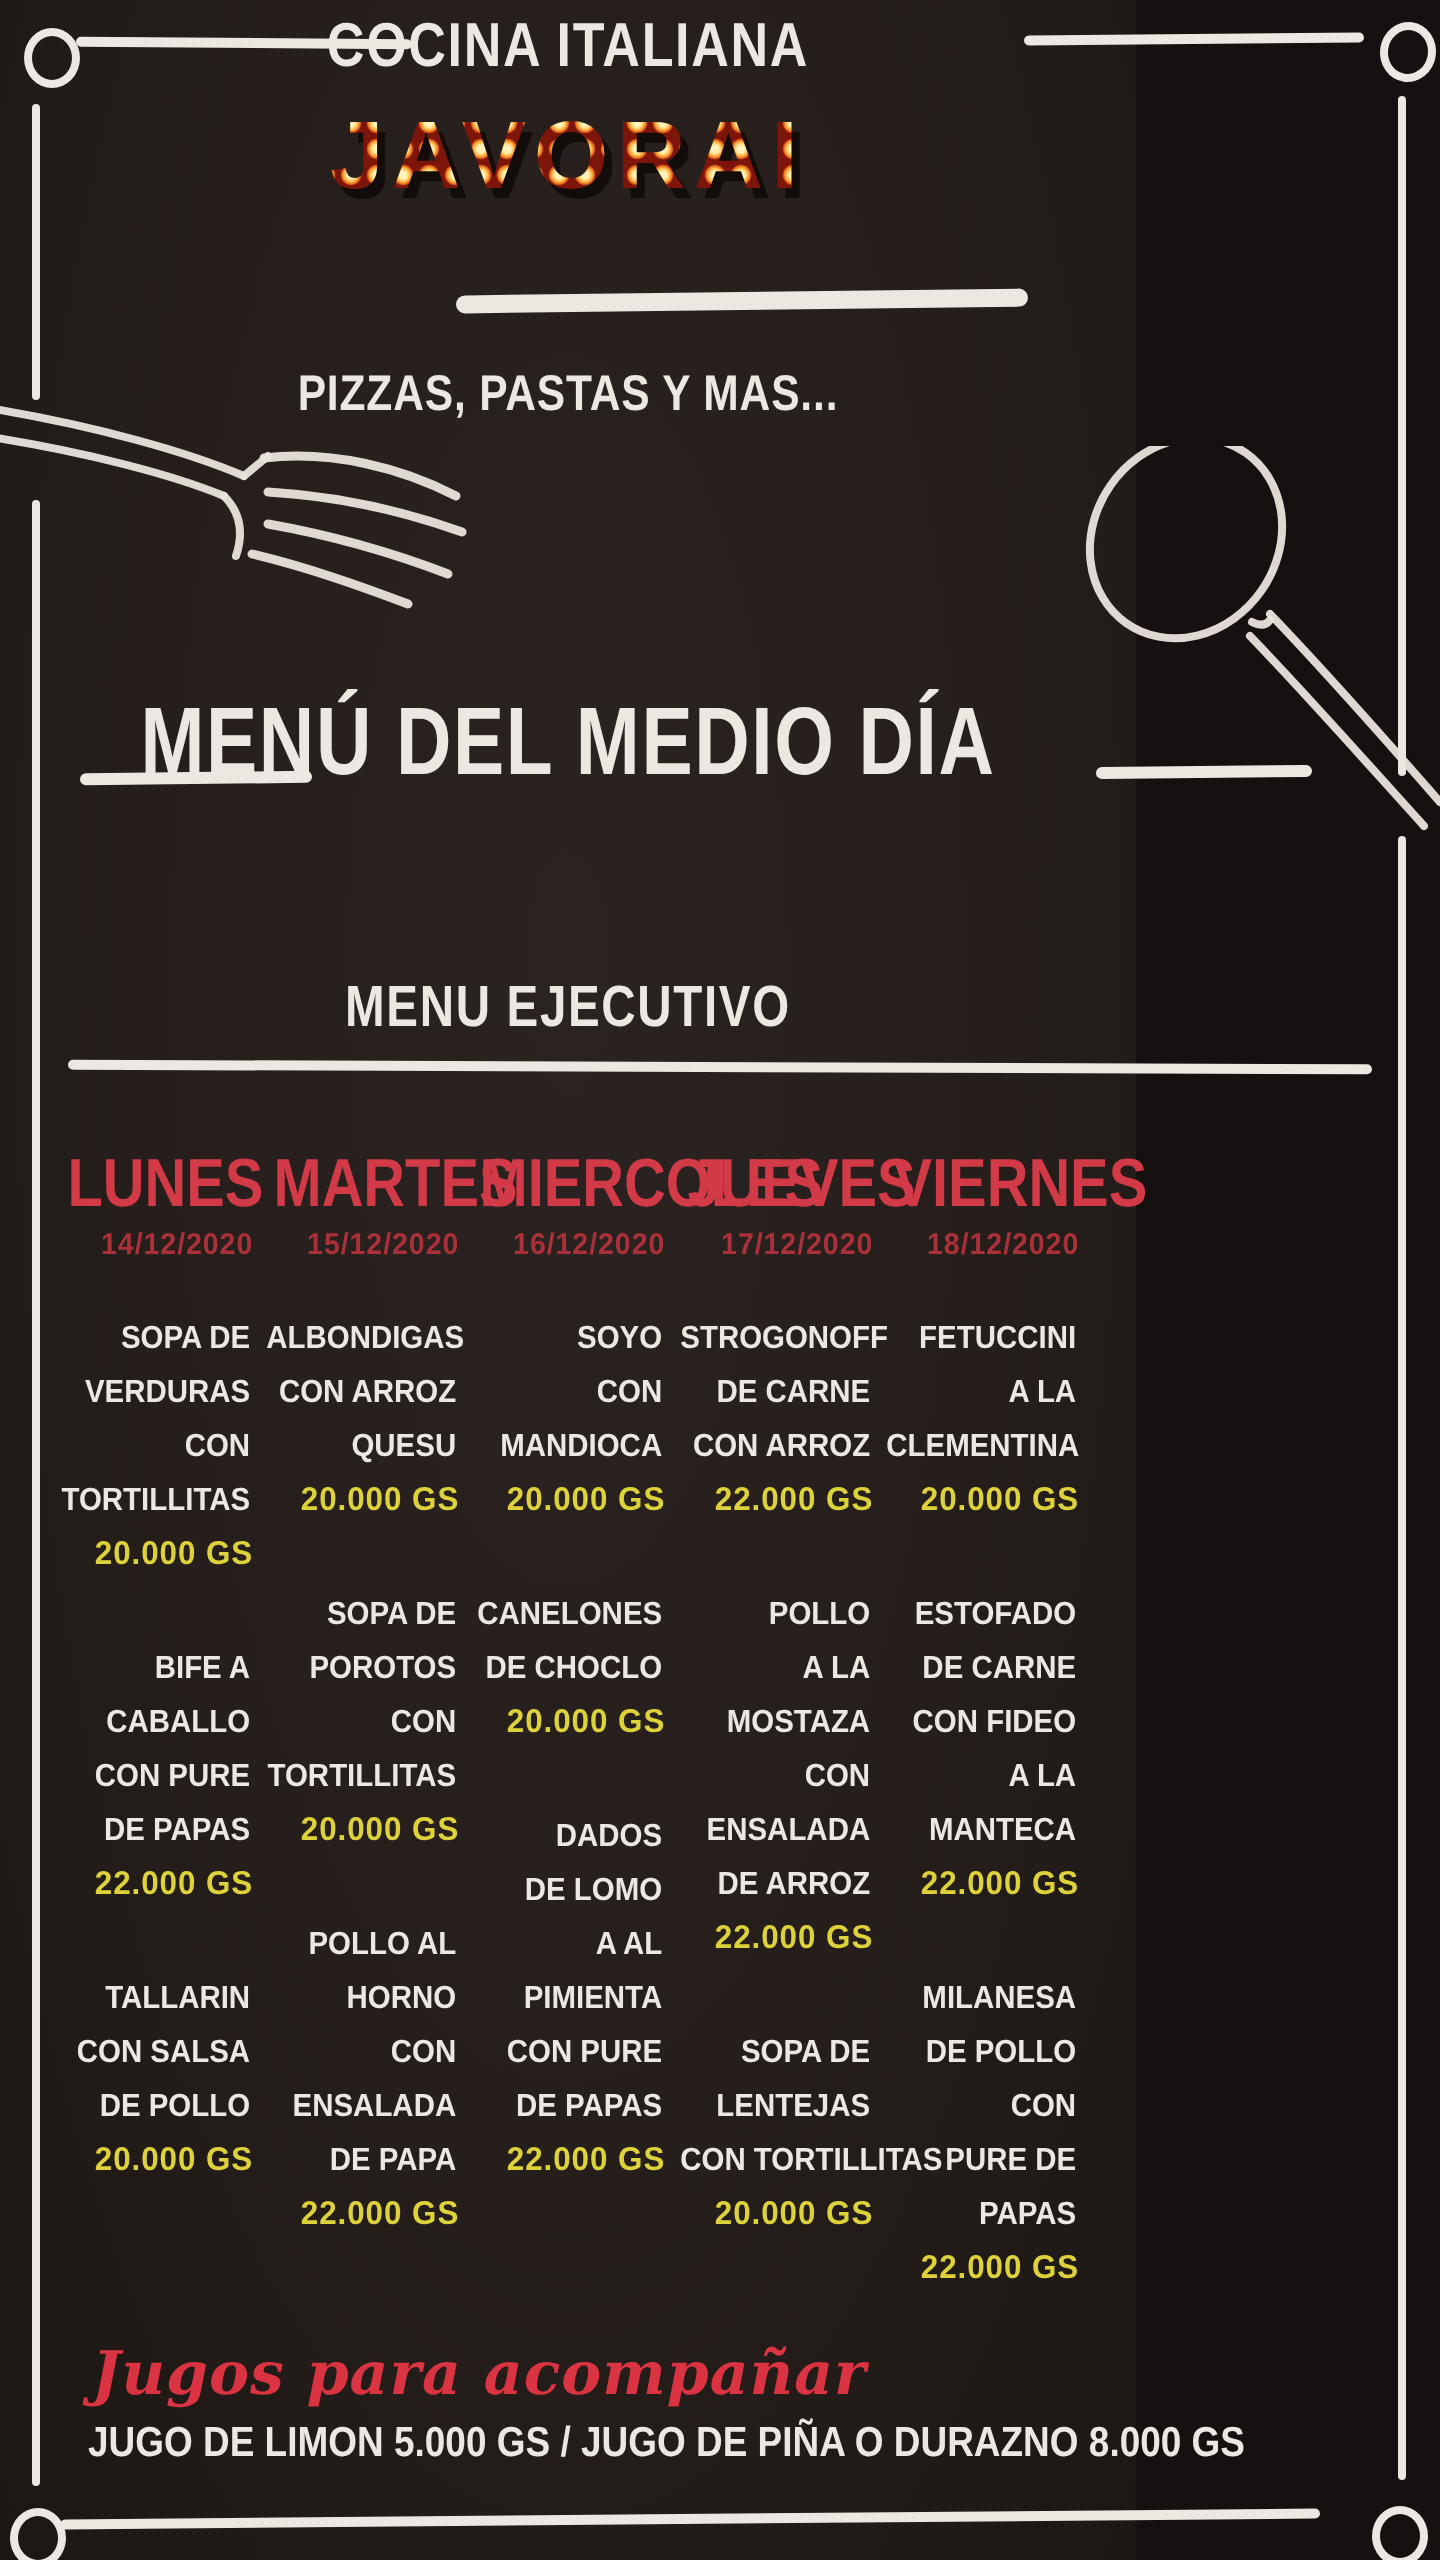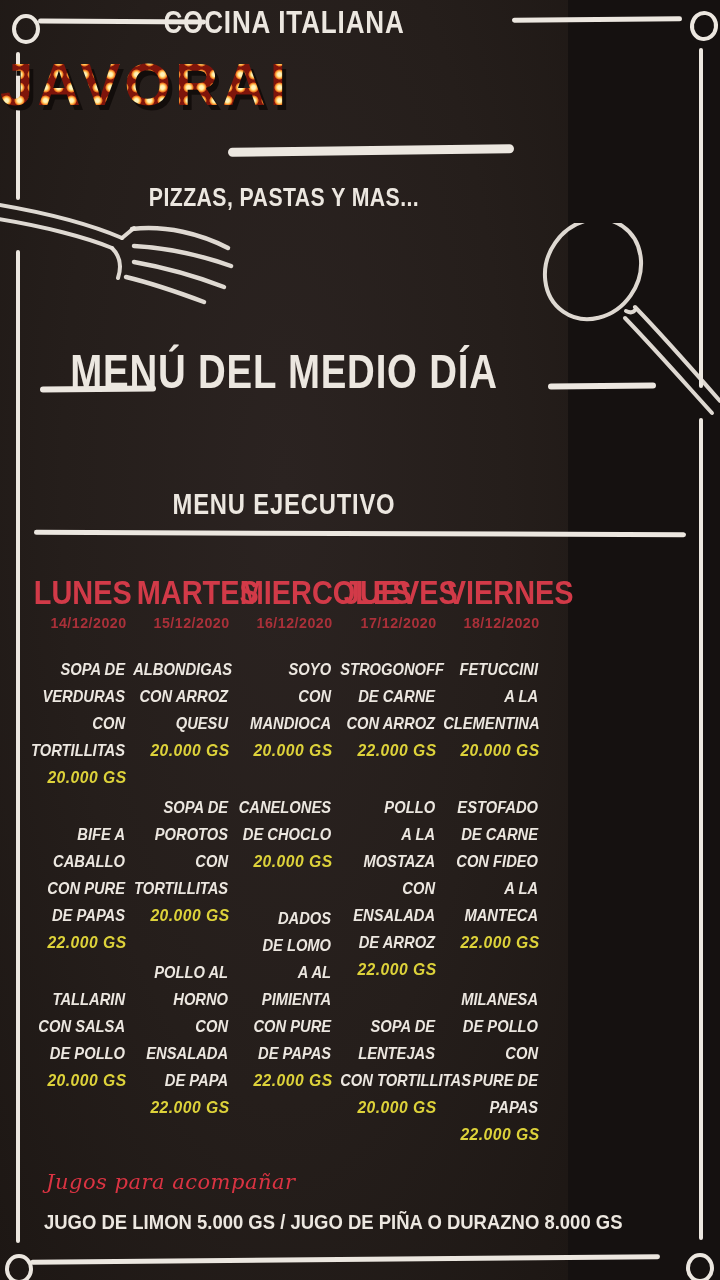--- a/index.html
+++ b/index.html
@@ -32,22 +32,22 @@
   .vline.l2{left:16px;top:250px;height:993px;}
   .vline.r1{left:699px;top:48px;height:340px;}
   .vline.r2{left:699px;top:418px;height:822px;}
   
   .kicker{
     position:absolute;left:0;right:0;top:5px;text-align:center;
     font-size:31px;font-weight:700;letter-spacing:1px;white-space:nowrap;
     transform:scaleX(.84);color:#ece7e0;
   }
   .brand{
-    position:absolute;left:0;right:0;top:55px;text-align:left;line-height:1;
-    font-size:60px;font-weight:800;letter-spacing:4px;white-space:nowrap;
+    position:absolute;left:0;right:0;top:55px;text-align:center;line-height:1;
+    font-size:48px;font-weight:800;letter-spacing:4px;white-space:nowrap;
     background-color:#7e150b;
     background-image:radial-gradient(circle, #fff2b9 1.8px, #ffc457 3.2px, #e96a1a 4.6px, rgba(0,0,0,0) 5.4px);
     background-size:13px 13px;
     -webkit-background-clip:text;background-clip:text;color:transparent;
     filter:drop-shadow(4px 5px 0 #120d0b);
   }
   .tagline{
     position:absolute;left:0;right:0;top:183px;text-align:center;
     font-size:25px;font-weight:700;letter-spacing:.5px;white-space:nowrap;
     transform:scaleX(.85);
@@ -73,35 +73,35 @@
   }
   .day-col{text-align:right;min-width:0;}
   .day-name{
     font-size:34px;font-weight:700;line-height:40px;color:#d23a48;
     white-space:nowrap;transform:scaleX(.85);
   }
   .day-date{
     margin-top:2px;font-size:15px;font-weight:700;line-height:18px;
     letter-spacing:.5px;color:#aa3039;white-space:nowrap;transform:scaleX(.95);
   }
-  .items{margin-top:24px;display:flex;flex-direction:column;row-gap:30px;font-style:italic;}
+  .items{margin-top:24px;display:flex;flex-direction:column;row-gap:30px;}
   .menu-item{display:block;}
   .item-line{
     font-size:16px;font-weight:700;line-height:27px;color:#ece7e0;
     white-space:nowrap;transform:scaleX(.92);
   }
   .item-price{
     font-size:16.5px;font-weight:700;line-height:27px;color:#ddd23a;
     letter-spacing:.5px;white-space:nowrap;transform:scaleX(.95);
   }
   
   .juices-title{
     position:absolute;left:46px;top:1170px;
-    font-family:"DejaVu Serif", serif;font-style:italic;font-weight:400;
-    font-size:21px;color:#da3342;letter-spacing:.5px;white-space:nowrap;
+    font-family:"DejaVu Serif", serif;font-style:italic;font-weight:700;
+    font-size:30px;color:#da3342;letter-spacing:.5px;white-space:nowrap;
   }
   .juices-detail{
     position:absolute;left:44px;top:1208px;
     font-size:21px;font-weight:700;line-height:27px;white-space:nowrap;
     transform:scaleX(.88);transform-origin:left center;color:#ece7e0;
   }
 </style>
 </head>
 <body>
 

